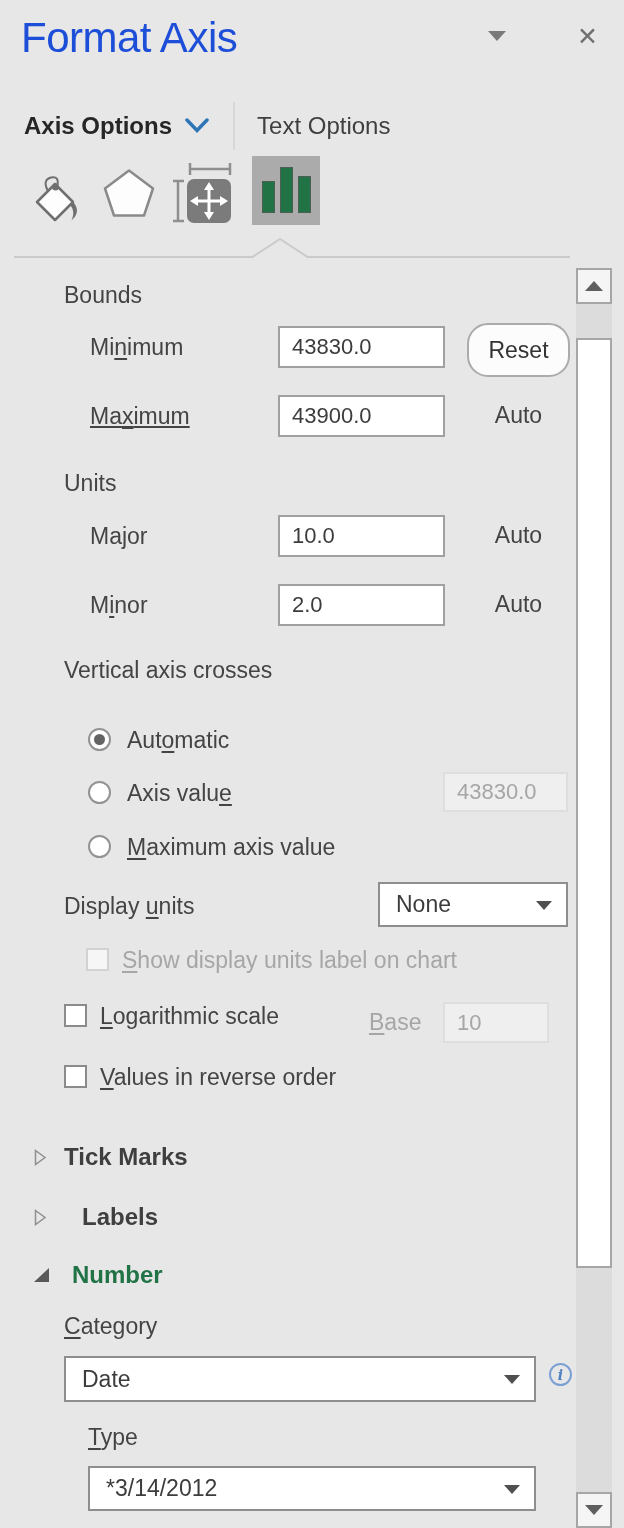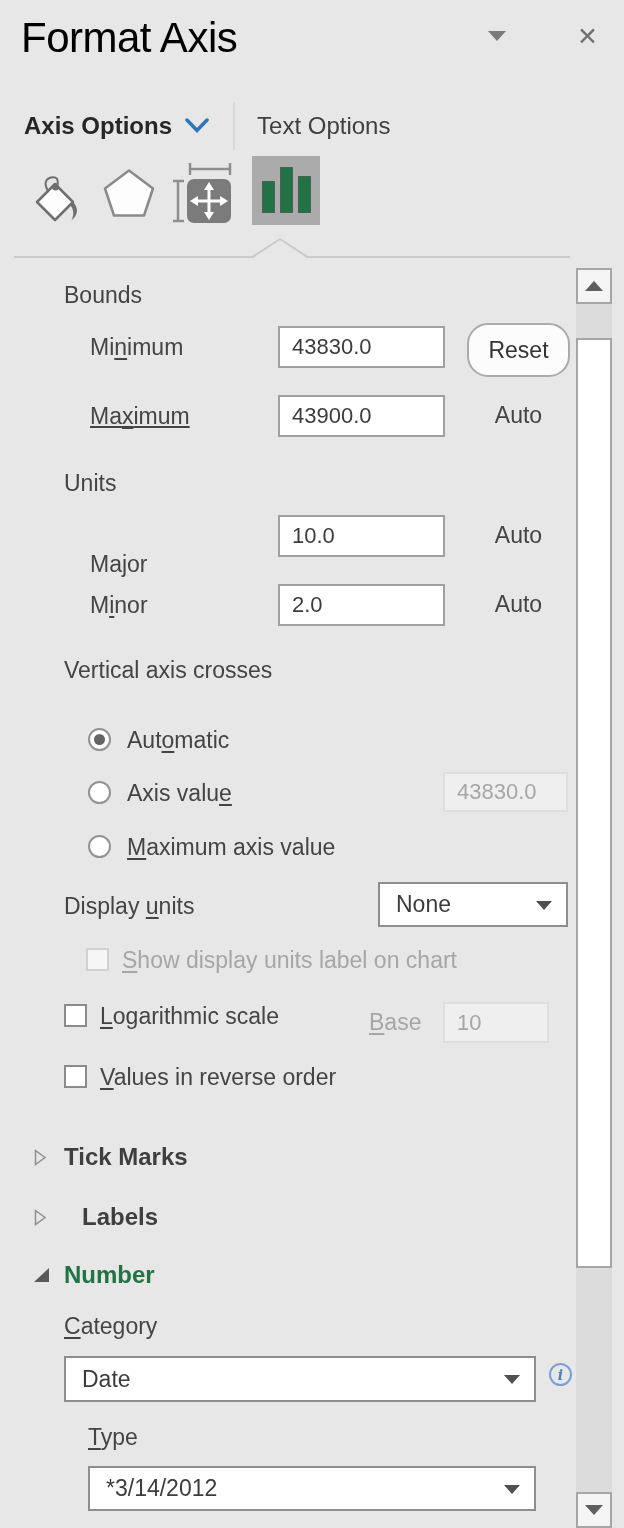--- a/index.html
+++ b/index.html
@@ -1,20 +1,20 @@
 <!DOCTYPE html>
 <html><head>
 <meta charset="utf-8">
 <style>
   html,body{margin:0;padding:0;background:#fff;}
   .pane{position:relative;width:624px;height:1528px;background:#e7e7e7;
         font-family:"Liberation Sans",sans-serif;color:#444;overflow:hidden;}
   .abs{position:absolute;}
   .row{position:absolute;display:flex;align-items:center;}
-  .title{font-size:42px;color:#000000;letter-spacing:-0.5px;white-space:nowrap;}
+  .title{font-size:42px;color:#1d4ed8;letter-spacing:-0.5px;white-space:nowrap;}
   .lbl{font-size:23px;line-height:28px;color:#444;white-space:nowrap;}
   .key{text-decoration:underline;text-underline-offset:3px;}
   .tab-label{font-size:24px;}
   .tab-active{font-weight:bold;color:#262626;}
   .tab-inactive{color:#3f3f3f;}
   .vdiv{width:2px;height:48px;background:#d8d8d8;}
   .textbox{position:absolute;background:#fff;border:2px solid #a0a0a0;font-size:22px;color:#3c3c3c;
            padding:0 12px;font-family:"Liberation Sans",sans-serif;box-sizing:border-box;outline:none;}
   .textbox:disabled,.disabled-box{background:#efefef;border:2px solid #dedede;color:#a6a6a6;}
   .btn{position:absolute;background:#fcfcfc;border:2px solid #ababab;font-size:23px;color:#333;
@@ -127,21 +127,21 @@
   <div class="abs lbl" style="left:90px;top:333px;"><span>Mi</span><span class="key">n</span><span>imum</span></div>
   <input class="textbox" style="left: 278px; top: 326px; width: 167px; height: 42px;" value="43830.0">
   <div class="btn" style="left:467px;top:323px;width:103px;height:54px;border-radius:21px;">Reset</div>
 
   <div class="abs lbl" style="left:90px;top:402px;text-decoration:underline;"><span>Ma</span><span class="key">x</span><span>imum</span></div>
   <input class="textbox" style="left: 278px; top: 395px; width: 167px; height: 42px;" value="43900.0">
   <div class="auto" style="left:467px;top:402px;">Auto</div>
 
   <div class="abs lbl" style="left:64px;top:469px;">Units</div>
 
-  <div class="abs lbl" style="left:90px;top:522px;margin-top:28px;"><span>Ma</span><span class="key">j</span><span>or</span></div>
+  <div class="abs lbl" style="left:90px;top:522px;"><span>Ma</span><span class="key">j</span><span>or</span></div>
   <input class="textbox" style="left: 278px; top: 515px; width: 167px; height: 42px;" value="10.0">
   <div class="auto" style="left:467px;top:522px;">Auto</div>
 
   <div class="abs lbl" style="left:90px;top:591px;"><span>M</span><span class="key">i</span><span>nor</span></div>
   <input class="textbox" style="left: 278px; top: 584px; width: 167px; height: 42px;" value="2.0">
   <div class="auto" style="left:467px;top:591px;">Auto</div>
 
   <div class="abs lbl" style="left:64px;top:656px;">Vertical axis crosses</div>
 
   <div class="radio sel" style="left:88px;top:728px;"></div>
@@ -180,21 +180,21 @@
   <div class="row" style="left:34px;top:1201px;height:32px;gap:18px;">
     <svg width="13" height="17" viewBox="0 0 13 17">
       <polygon points="1.5,1.5 11,8.5 1.5,15.5" fill="#e7e7e7" stroke="#8f8f8f" stroke-width="1.5"></polygon>
     </svg>
     <span class="sect" style="margin-left:17px;">Labels</span>
   </div>
   <div class="row" style="left:33px;top:1259px;height:32px;">
     <svg width="17" height="16" viewBox="0 0 17 16">
       <polygon points="1,15 16,15 16,1" fill="#595959"></polygon>
     </svg>
-    <span class="sect green" style="margin-left:14px;text-align:center;">Number</span>
+    <span class="sect green" style="margin-left:22px;text-align:center;">Number</span>
   </div>
 
   <div class="abs lbl" style="left:64px;top:1312px;"><span></span><span class="key">C</span><span>ategory</span></div>
   <div class="combo" style="left:64px;top:1356px;width:472px;height:46px;">
     <span>Date</span>
     <span class="cbx-caret caret-down"></span>
   </div>
   <div class="info" style="left:549px;top:1363px;">i</div>
 
   <div class="abs lbl" style="left:88px;top:1423px;"><span></span><span class="key">T</span><span>ype</span></div>

